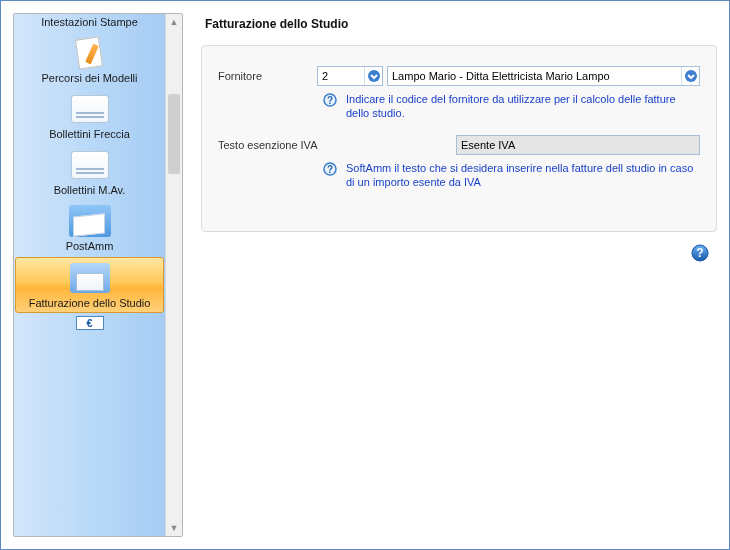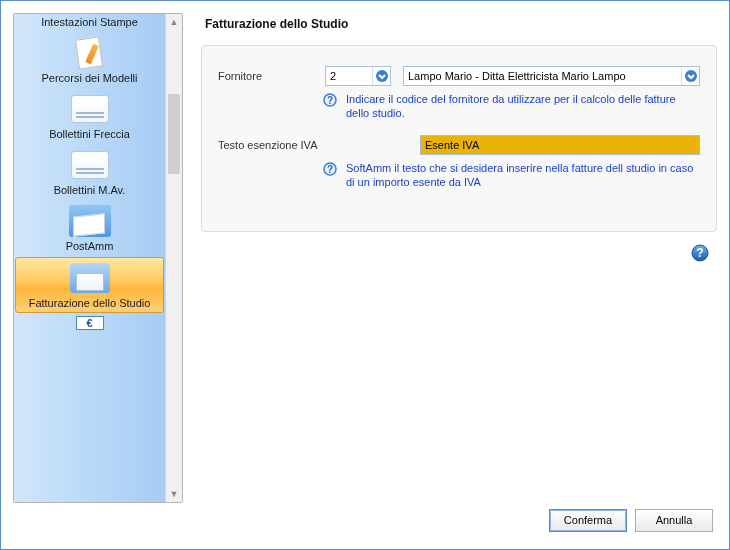--- a/index.html
+++ b/index.html
@@ -156,21 +156,21 @@
   .form-box {
     border: 1px solid #dcdcdc;
     border-radius: 4px;
     background: #f8f8f8;
     padding: 20px 16px 28px 16px;
     position: relative;
   }
   .form-row {
     display: flex;
     align-items: center;
-    gap: 12px;
+    gap: 4px;
     margin-bottom: 6px;
   }
   .form-label {
     width: 95px;
     color: #333;
     font-size: 11px;
   }
   .field-combo {
     display: flex;
     border: 1px solid #a7bfd8;
@@ -220,26 +220,27 @@
     stroke-width: 1.5;
   }
   .help-badge svg text {
     fill: #2a67b5;
     font-size: 10px;
     font-weight: bold;
   }
 
   .text-field {
     border: 1px solid #a7bfd8;
-    background: #eab308;
+    background: #e5e5e5;
     height: 20px;
     font-size: 11px;
     font-family: inherit;
     padding: 0 4px;
     flex: 1;
+    margin-left: 44px;
   }
 
   .global-help {
     position: absolute;
     bottom: -32px;
     right: 6px;
     width: 20px; height: 20px;
     display: flex; align-items: center; justify-content: center;
     cursor: pointer;
   }
@@ -476,19 +477,15 @@
               <circle cx="9" cy="9" r="8"></circle>
               <text x="9" y="13" text-anchor="middle">?</text>
             </svg>
           </div>
 
         </div>
       </div>
 
     </div>
 
-    <div class="footer">
-      <button class="btn default">Conferma</button>
-      <button class="btn">Annulla</button>
-    </div>
 
   </div>
 </div>
 
 </body></html>

